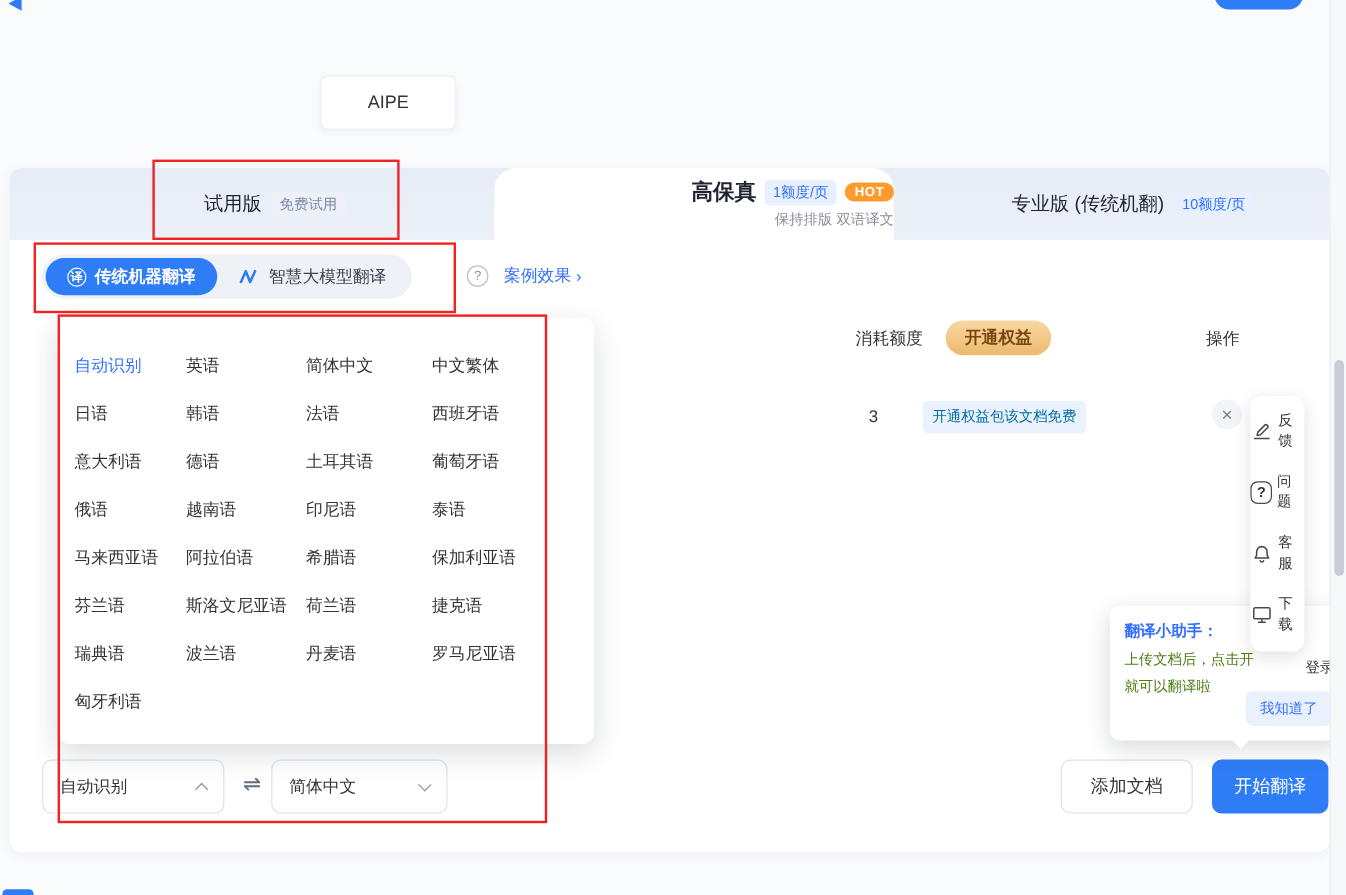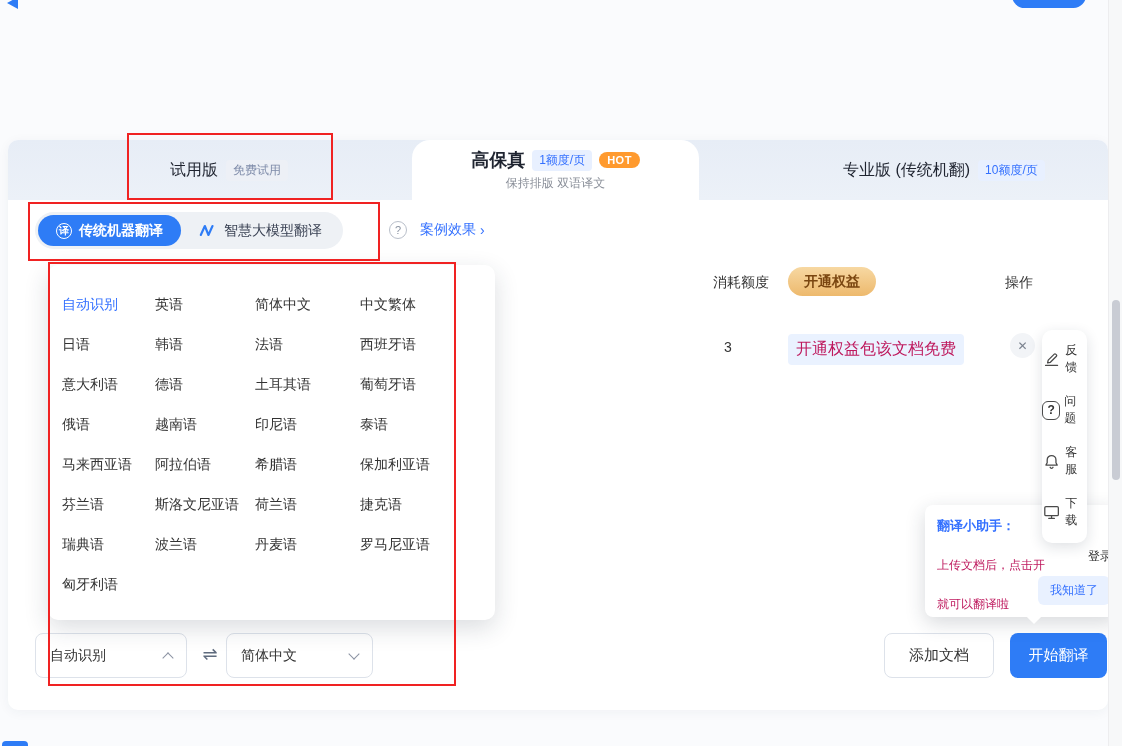--- a/index.html
+++ b/index.html
@@ -18,42 +18,42 @@
   #tab2{left:135px;width:118px}
   #tab3{left:267px;width:113px}
 
   
   .card{position:absolute;left:8px;top:140px;width:1100px;height:570px;background:#fff;border-radius:10px;box-shadow:0 2px 12px rgba(30,50,80,.05)}
   .planbar{position:absolute;left:0;top:0;width:100%;height:60px;background:linear-gradient(180deg,#e7edf6,#ecf1f8);border-radius:10px 10px 0 0}
   .plan-side{position:absolute;top:0;height:60px;display:flex;align-items:center;gap:8px;cursor:pointer}
   .plan-trial{left:162px}
   .plan-pro{left:835px}
   .plan-label{font-weight:normal;font-size:16px;color:#1f2430}
-  .plan-active{position:absolute;left:404px;top:0;width:287px;height:60px;background:#fff;border-radius:18px 18px 0 0;display:flex;flex-direction:column;align-items:center;justify-content:center;gap:3px;cursor:pointer}
+  .plan-active{position:absolute;left:404px;top:0;width:333px;height:60px;background:#fff;border-radius:18px 18px 0 0;display:flex;flex-direction:column;align-items:flex-end;justify-content:center;gap:3px;cursor:pointer}
   .plan-active-top{display:flex;align-items:center;gap:7px}
   .hifi-label{font-weight:bold;font-size:18px;color:#1f2430}
   .hifi-sub{font-size:12px;color:#8a8f99}
   .badge-blue{background:#e8f0ff;color:#3370ff;font-size:12px;padding:2px 7px;border-radius:4px;white-space:nowrap}
   .badge-gray{background:#edf0f6;color:#7d8aa8;font-size:12px;padding:2px 7px;border-radius:4px;white-space:nowrap}
   .badge-hot{background:#ff9a2e;color:#fff;font-size:11px;font-weight:bold;padding:2px 8px;border-radius:9px;letter-spacing:.5px}
 
   
   .mode-group{position:absolute;left:27px;top:72px;height:37px;background:#eef1f5;border-radius:19px;display:flex;align-items:center;padding:3px}
   .mode-btn{height:31px;display:flex;align-items:center;gap:7px;padding:0 18px;border-radius:16px;font-size:14px;color:#3a4254;cursor:pointer;white-space:nowrap}
   .mode-btn.active{background:#2e7cf6;color:#fff;font-weight:bold}
   .yi-circle{width:16px;height:16px;border:1.2px solid #fff;border-radius:50%;display:flex;align-items:center;justify-content:center;font-size:10px;color:#fff;flex:none}
   .help-circle{position:absolute;left:381px;top:81px;width:18px;height:18px;border:1.5px solid #b9bfca;border-radius:50%;display:flex;align-items:center;justify-content:center;font-size:11px;color:#8a93a2;cursor:pointer}
   .case-link{position:absolute;left:412px;top:81px;display:flex;align-items:center;gap:4px;color:#3370ff;font-size:14px;cursor:pointer;text-decoration:none}
 
   
   .quota-label{position:absolute;left:705px;top:134px;font-size:14px;color:#333}
   .gold-btn{position:absolute;left:780px;top:127px;height:29px;display:flex;align-items:center;padding:0 16px;border-radius:15px;background:linear-gradient(180deg,#f7d8a2,#edb96d);color:#7a4610;font-size:14px;font-weight:bold;cursor:pointer}
   .action-label{position:absolute;left:997px;top:134px;font-size:14px;color:#333}
   .quota-value{position:absolute;left:716px;top:199px;font-size:14px;color:#333}
-  .promo-tag{position:absolute;left:780px;top:194px;background:#eaf2ff;color:#be185d;font-size:16px;padding:5px 8px;border-radius:4px;cursor:pointer;white-space:nowrap}
+  .promo-tag{position:absolute;left:761px;top:194px;background:#eaf2ff;color:#0369a1;font-size:12px;padding:5px 8px;border-radius:4px;cursor:pointer;white-space:nowrap}
   .close-btn{position:absolute;left:1002px;top:193px;width:25px;height:25px;border-radius:50%;background:#f2f4f7;color:#7a828e;font-size:12px;display:flex;align-items:center;justify-content:center;cursor:pointer}
 
   
   .lang-panel{position:absolute;left:40px;top:125px;width:447px;height:355px;background:#fff;border-radius:10px;box-shadow:0 8px 24px rgba(31,45,61,.16);padding:20px 0 0 14px;display:grid;grid-template-columns:93px 100px 105px 139px;grid-auto-rows:40px;align-items:center;z-index:5}
   .lang{font-size:14px;color:#333;cursor:pointer;white-space:nowrap}
   .lang.active{color:#3370ff}
 
   
   .select{position:absolute;top:493px;height:45px;background:#fff;border:1px solid #dde2ea;border-radius:8px;display:flex;align-items:center;justify-content:space-between;padding:0 14px;font-size:14px;color:#333;cursor:pointer}
   #select-src{left:27px;width:152px}
@@ -69,21 +69,21 @@
   .side-toolbar{position:absolute;left:1042px;top:330px;width:45px;background:#fff;border-radius:10px;box-shadow:0 4px 14px rgba(31,45,61,.14);display:flex;flex-direction:column;align-items:center;padding:12px 0 14px;gap:17px;z-index:30}
   .tool-item{display:flex;flex-direction:row;align-items:center;gap:4px;cursor:pointer}
   .tool-item span{font-size:12px;color:#333}
   .ticon{width:21px;height:21px;stroke:#4a4a4a;fill:none;stroke-width:1.6;stroke-linecap:round;stroke-linejoin:round}
   .q-icon{width:19px;height:19px;border:1.6px solid #4a4a4a;border-radius:6px;display:flex;align-items:center;justify-content:center;font-size:12px;font-weight:bold;color:#4a4a4a}
   .login-text{position:absolute;left:1088px;top:548px;font-size:12px;color:#333;z-index:31;cursor:pointer}
 
   
   .tooltip{position:absolute;left:925px;top:505px;width:193px;height:112px;background:#fff;border-radius:8px;box-shadow:0 6px 20px rgba(31,45,61,.18);padding:12px;z-index:20}
   .tooltip-title{color:#3370ff;font-weight:bold;font-size:13px}
-  .tooltip-line{color:#be185d;font-size:12px;margin-top:22px;white-space:nowrap}
+  .tooltip-line{color:#4d7c0f;font-size:12px;margin-top:6px;white-space:nowrap}
   .tooltip-ok{position:absolute;right:8px;bottom:12px;background:#e9f1ff;color:#3370ff;font-size:12px;padding:6px 12px;border-radius:6px;border:none;cursor:pointer}
   .tooltip-notch{position:absolute;left:104px;bottom:-5px;width:10px;height:10px;background:#fff;transform:rotate(45deg)}
 
   
   .scrollbar{position:absolute;right:0;top:0;width:14px;height:746px;background:#f7f8f9;border-left:1px solid #ededef;z-index:35}
   .scroll-thumb{position:absolute;left:3px;top:300px;width:8px;height:180px;background:#c9ccd4;border-radius:4px}
 
   
   .red-box{position:absolute;border:2px solid #f02222;z-index:40;pointer-events:none}
   #red-a{left:127px;top:133px;width:206px;height:67px}
@@ -91,20 +91,21 @@
   #red-c{left:48px;top:262px;width:408px;height:424px}
 </style>
 </head>
 <body>
 
 <div class="page">
 
   <div class="top-left-partial"></div>
   <div class="top-right-partial"></div>
 
+  <div class="top-tab" id="tab3">AIPE</div>
 
   <div class="card">
     <div class="planbar">
       <div class="plan-side plan-trial">
         <span class="plan-label">试用版</span>
         <span class="badge-gray">免费试用</span>
       </div>
       <div class="plan-active">
         <div class="plan-active-top">
           <span class="hifi-label">高保真</span>

